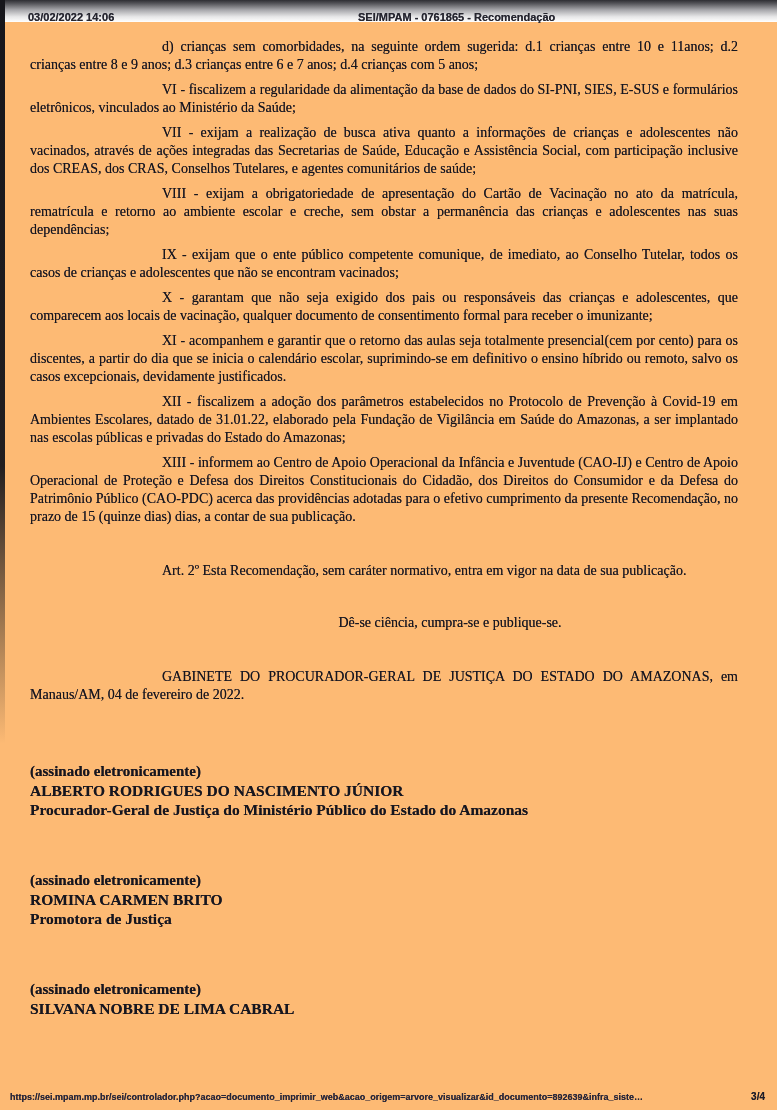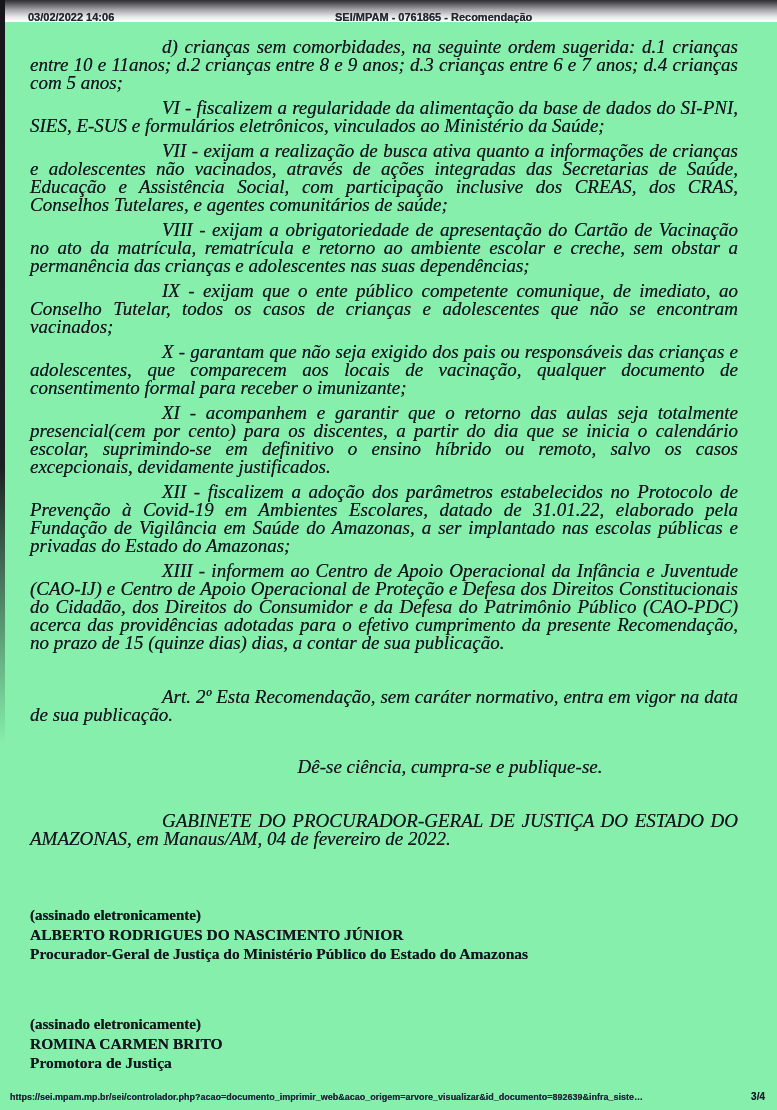--- a/index.html
+++ b/index.html
@@ -1,46 +1,45 @@
 <!DOCTYPE html>
 <html lang="pt-BR"><head>
 <meta charset="utf-8">
 <style>
   html,body { margin:0; padding:0; background:#ffffff; }
   .page {
     position:relative;
     width:777px; height:1110px;
-    background:#86efac;
+    background:#fdba74;
     overflow:hidden;
     font-family:"Liberation Serif","DejaVu Serif",serif;
     color:#16161e;
     text-shadow:0 0 0.6px rgba(15,15,45,0.7); 
   }
   
   .edge-top {
     position:absolute; top:0; left:0; right:0; height:22px; z-index:1;
     background:linear-gradient(to bottom,#2e2e33 0%,#55555a 16%,#a7a7ab 45%,#e7e7e8 76%,#ffffff 100%);
   }
   .edge-left {
     position:absolute; top:0; left:0; width:5px; height:100%; z-index:2;
     background:linear-gradient(to bottom, rgba(22,22,27,1) 0%, rgba(22,22,27,0.95) 42%, rgba(22,22,27,0) 67%);
   }
   .print-header {
     position:absolute; top:11px; left:0; right:0; z-index:3;
     font-family:"Liberation Sans","DejaVu Sans",sans-serif;
     font-size:11px; font-weight:600; color:#26262e;
   }
   .print-header .ph-date { position:absolute; left:28px; top:0; }
-  .print-header .ph-title { position:absolute; left:335px; top:0; }
+  .print-header .ph-title { position:absolute; left:358px; top:0; }
   .content { position:absolute; top:38px; left:30px; width:710px; z-index:2; }
   .para {
-    font-size:19px; line-height:18px;
+    font-size:14px; line-height:18px;
     text-align:justify; text-indent:132px;
     margin:0 2px 7px 0;
-    font-style:italic;
   }
   .para.art     { margin-top:36px; }
   .para.dictum  { margin-top:34px; text-align:center; }
   .para.gabinete{ margin-top:36px; }
   .signatures { margin:0; }
   .sig { text-align:left; font-weight:bold; font-size:15.5px; line-height:19px; }
   .sig .sig-note { font-size:15px; }
   .sig-0 { margin-top:58px; }
   .sig-1 { margin-top:52px; }
   .sig-2 { margin-top:52px; }

